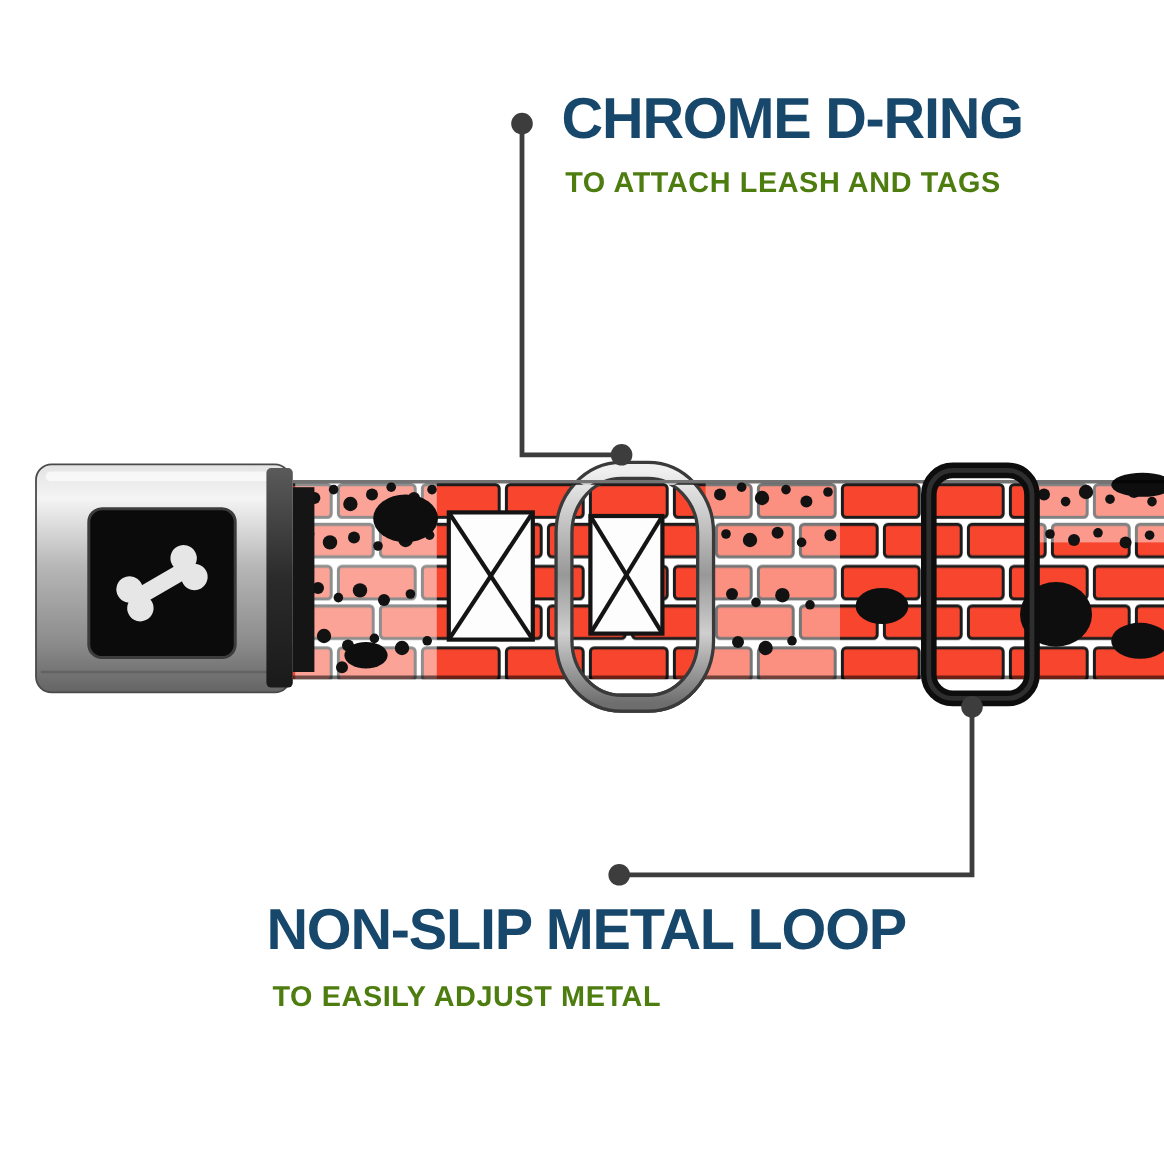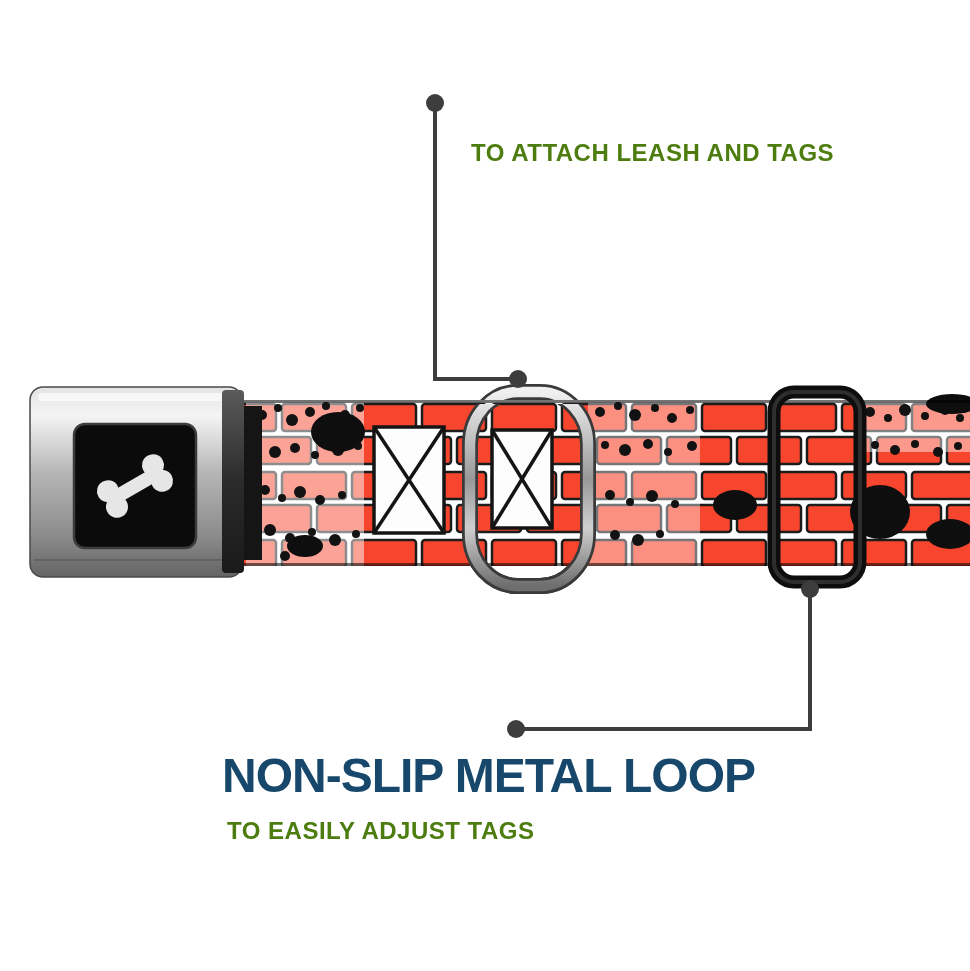--- a/index.html
+++ b/index.html
@@ -19,23 +19,24 @@
   #top-subtitle{left:471px;top:141px;}
   #bottom-title{left:222px;top:752px;}
   #bottom-subtitle{left:227px;top:819px;}
   svg{position:absolute;left:0;top:0;}
 </style>
 </head>
 <body>
 
 <div id="canvas">
 
+  <div id="top-title" class="callout-title">CHROME D-RING</div>
   <div id="top-subtitle" class="callout-subtitle">TO ATTACH LEASH AND TAGS</div>
   <div id="bottom-title" class="callout-title">NON-SLIP METAL LOOP</div>
-  <div id="bottom-subtitle" class="callout-subtitle">TO EASILY ADJUST TAGS</div>
+  <div id="bottom-subtitle" class="callout-subtitle">TO EASILY ADJUST METAL</div>
 
   <svg width="970" height="971" viewBox="0 0 970 971">
     <defs>
       <linearGradient id="chromeBody" x1="0" y1="387" x2="0" y2="577" gradientUnits="userSpaceOnUse">
         <stop offset="0" stop-color="#e3e3e3"></stop>
         <stop offset="0.15" stop-color="#f4f4f4"></stop>
         <stop offset="0.45" stop-color="#b6b6b6"></stop>
         <stop offset="0.78" stop-color="#8c8c8c"></stop>
         <stop offset="1" stop-color="#646464"></stop>
       </linearGradient>

